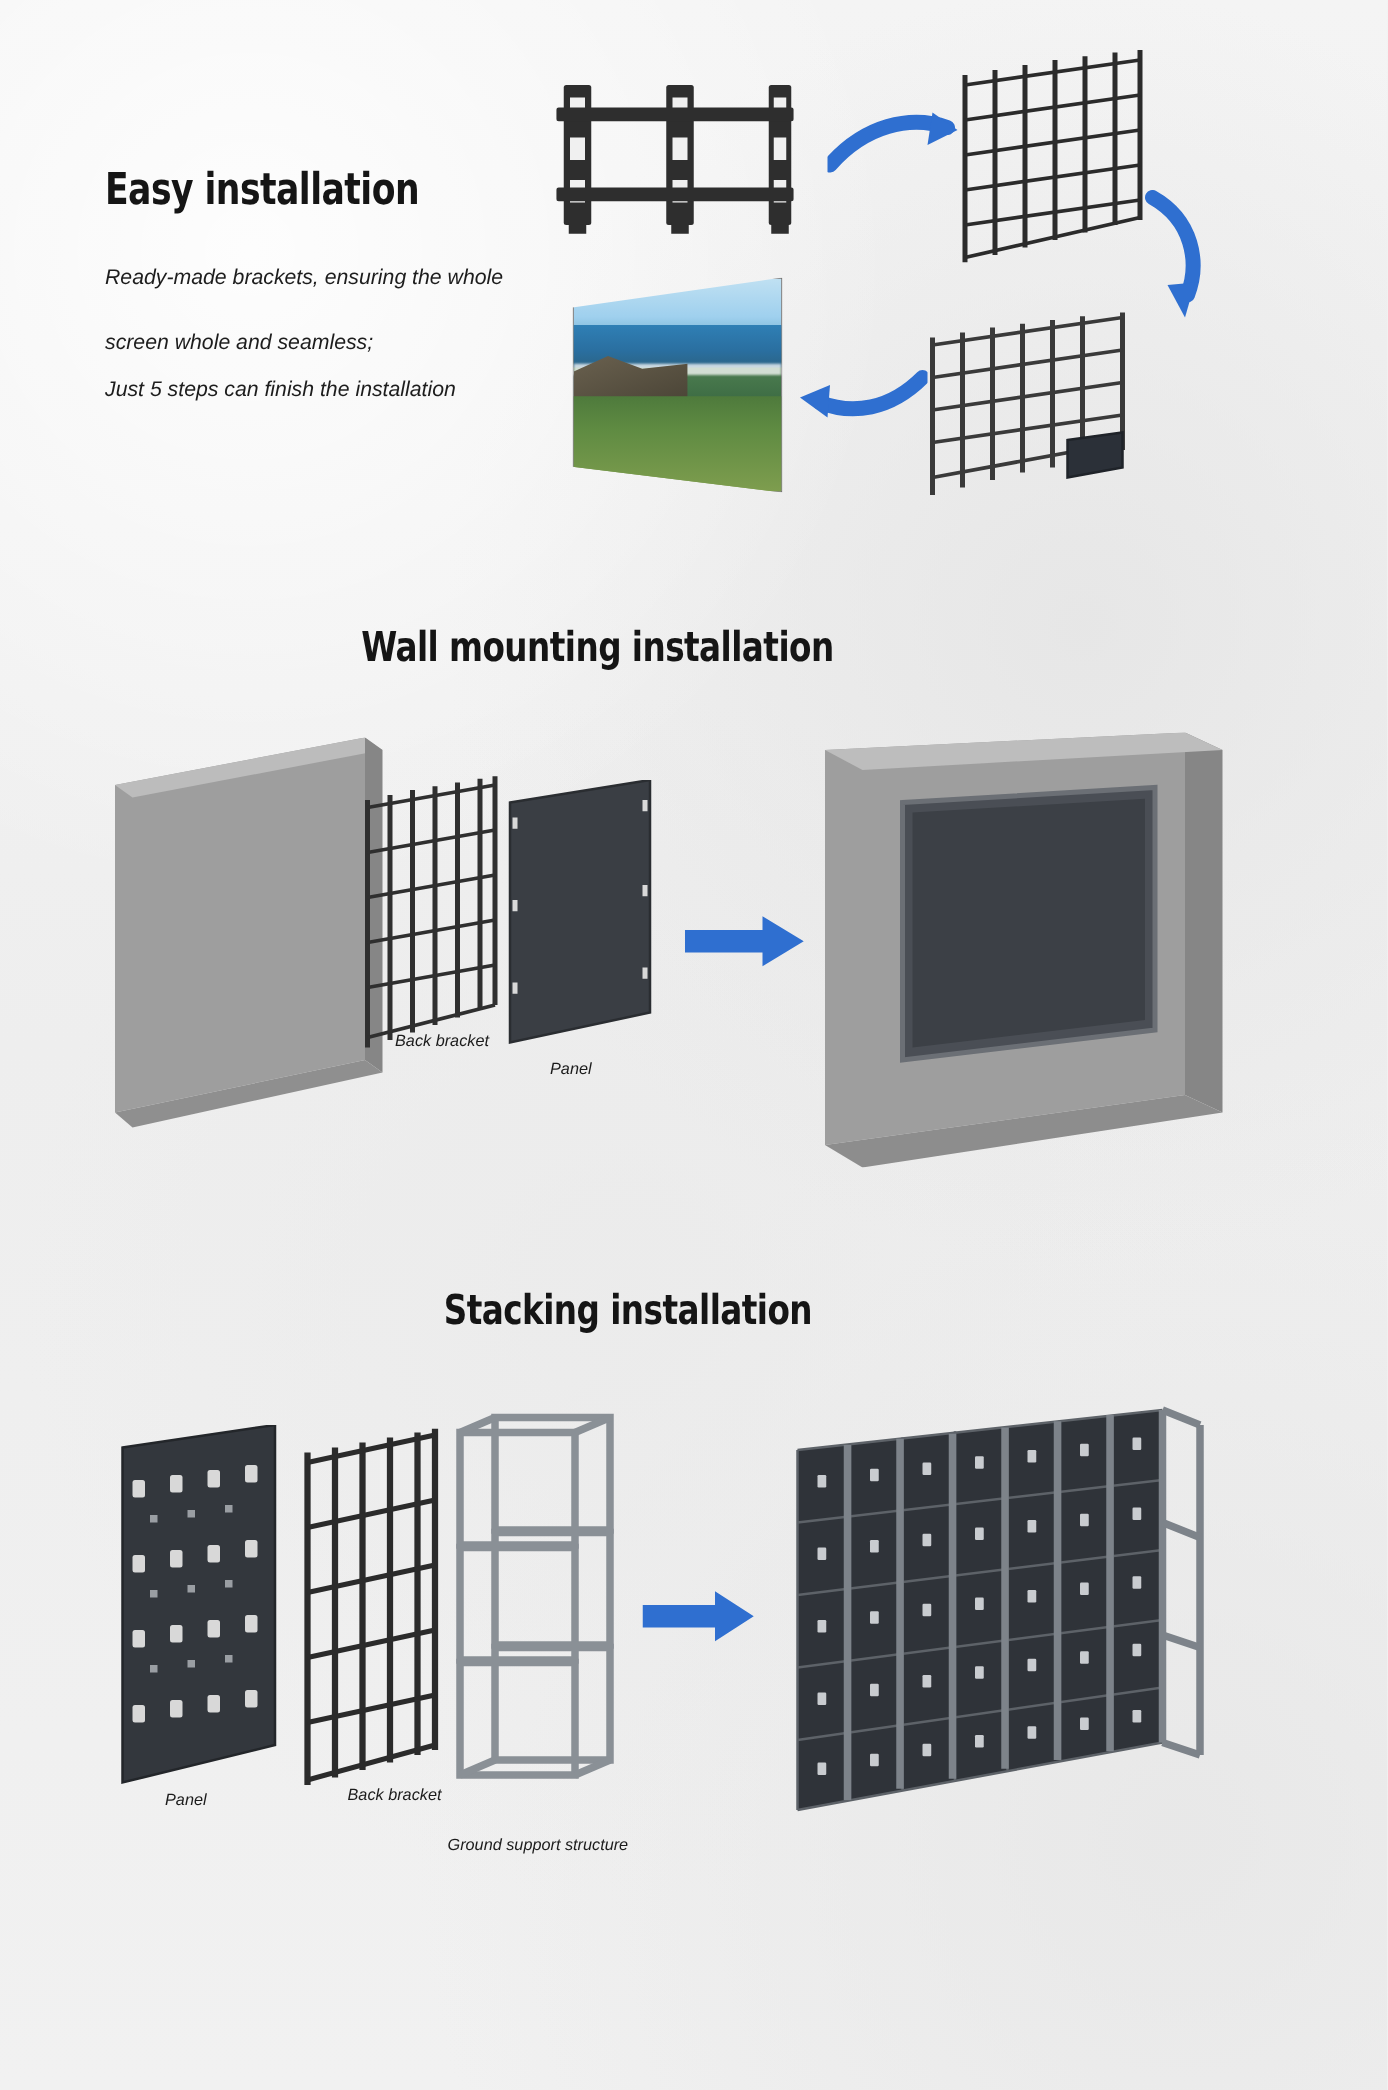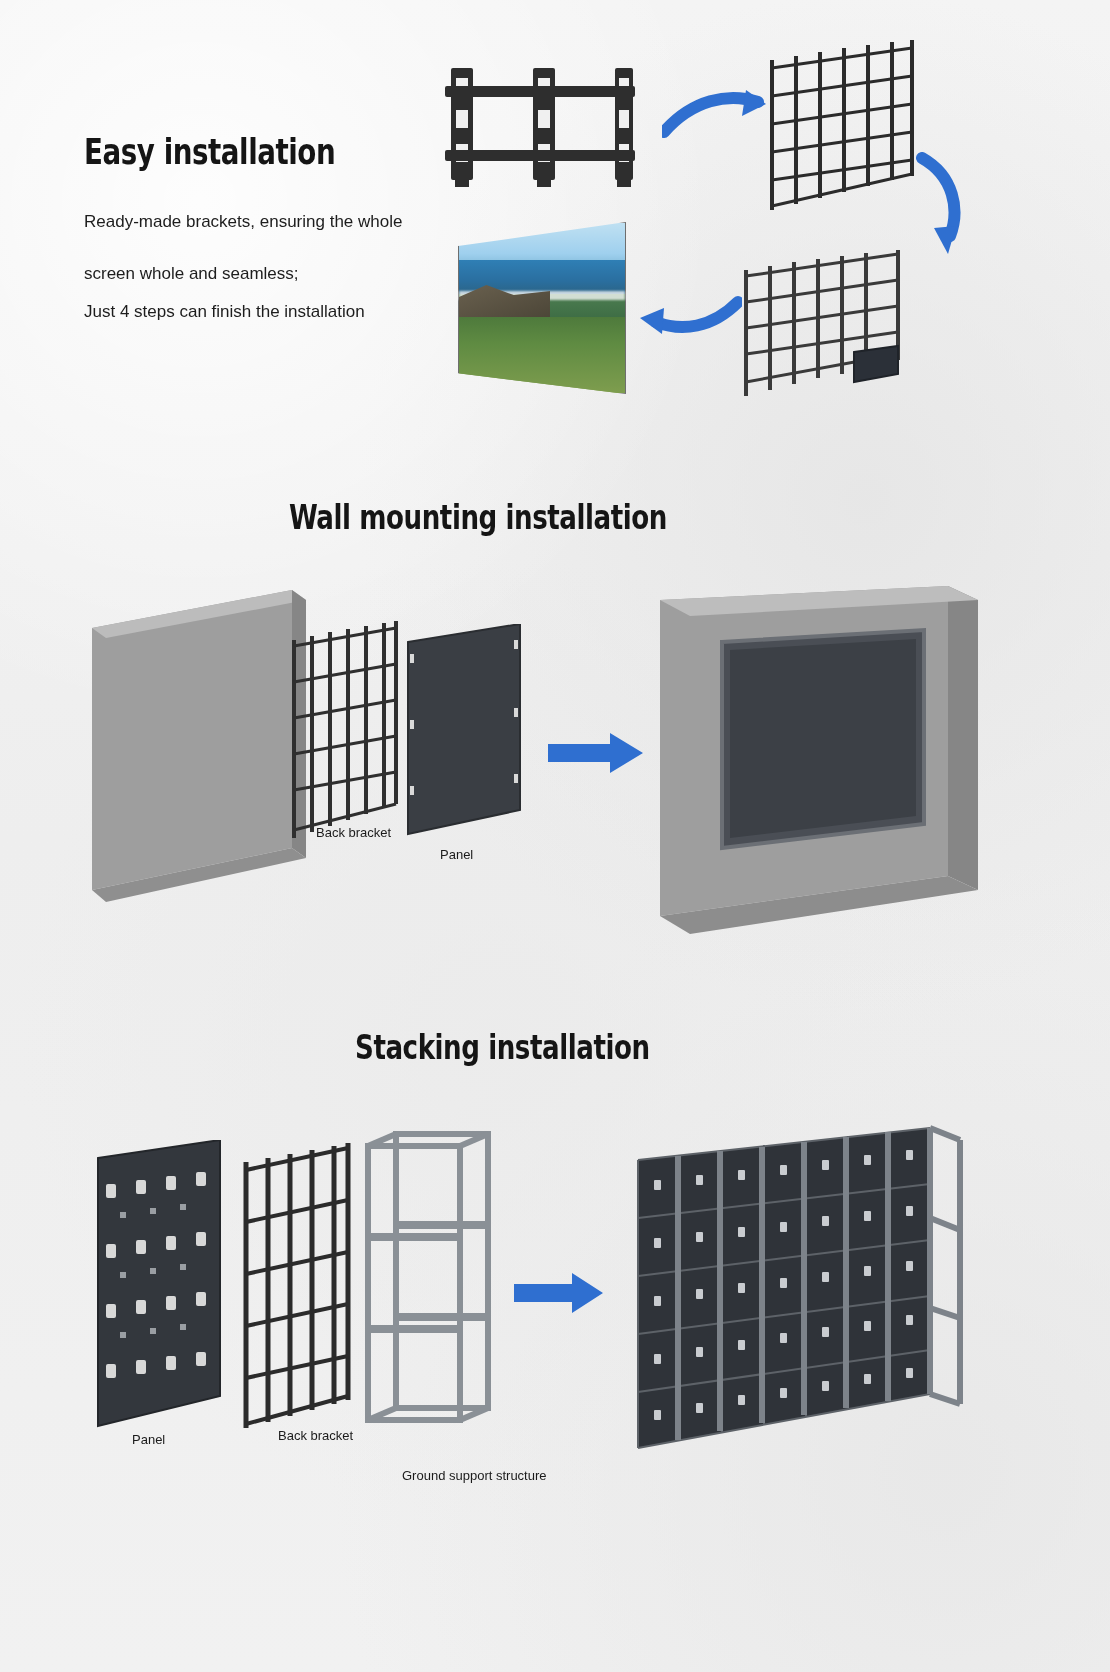--- a/index.html
+++ b/index.html
@@ -35,39 +35,41 @@
   }
 
   #easy-title {
     position: absolute; left: 84px; top: 132px;
     font-size: 35px;
   }
   .easy-line {
     position: absolute; left: 84px;
     font-size: 17px; color: #1d1d1d;
     font-family: "Liberation Sans", sans-serif;
+    font-style: italic;
   }
   #easy-l1 { top: 212px; }
   #easy-l2 { top: 264px; }
   #easy-l3 { top: 302px; }
 
   #wall-title {
     position: absolute; left: 289px; top: 498px;
     font-size: 33px;
   }
   #stack-title {
     position: absolute; left: 355px; top: 1028px;
     font-size: 33px;
   }
 
   .caption {
     position: absolute;
     font-size: 13px;
     color: #1b1b1b;
     white-space: nowrap;
+    font-style: italic;
   }
 
   
   .blue-arrow svg { display: block; }
 
   
   .photo {
     position: absolute;
     background:
       linear-gradient(180deg, #bfe0f2 0%, #9fd0ee 18%, #7fb9d8 26%, #4e7f52 40%, #3c6b43 58%, #6f8f4a 78%, #86a055 100%);
@@ -93,21 +95,21 @@
   }
 </style>
 </head>
 <body>
 
 <div class="bg-texture"></div>
 
 <div class="sec-title" id="easy-title">Easy installation</div>
 <div class="easy-line" id="easy-l1">Ready-made brackets, ensuring the whole</div>
 <div class="easy-line" id="easy-l2">screen whole and seamless;</div>
-<div class="easy-line" id="easy-l3">Just 4 steps can finish the installation</div>
+<div class="easy-line" id="easy-l3">Just 5 steps can finish the installation</div>
 
 <div style="position:absolute;left:445px;top:64px;width:190px;height:125px;">
   <svg width="190" height="125" viewBox="0 0 190 125">
     <g fill="#2e2e2e">
 
       <rect x="6" y="4" width="22" height="112" rx="2"></rect>
       <rect x="11" y="14" width="12" height="18" fill="#f0f0f0"></rect>
       <rect x="11" y="46" width="12" height="18" fill="#f0f0f0"></rect>
       <rect x="11" y="80" width="12" height="18" fill="#f0f0f0"></rect>
 
@@ -342,21 +344,21 @@
       <path d="M8,18 L36,6"></path>
         <path d="M100,18 L128,6"></path>
       <path d="M8,292 L36,280"></path>
         <path d="M100,292 L128,280"></path>
     </g>
   </svg>
 </div>
 
 <div class="caption" style="left:132px;top:1432px;">Panel</div>
 <div class="caption" style="left:278px;top:1428px;">Back bracket</div>
-<div class="caption" style="left:358px;top:1468px;margin-left:44px;">Ground support structure</div>
+<div class="caption" style="left:358px;top:1468px;">Ground support structure</div>
 
 <div class="blue-arrow" style="position:absolute;left:514px;top:1272px;">
   <svg width="90" height="42" viewBox="0 0 90 42">
     <polygon points="0,12 58,12 58,1 89,21 58,41 58,30 0,30" fill="#2f6fd0"></polygon>
   </svg>
 </div>
 
 <div style="position:absolute;left:630px;top:1118px;width:350px;height:340px;">
   <svg width="350" height="340" viewBox="0 0 350 340">
 

